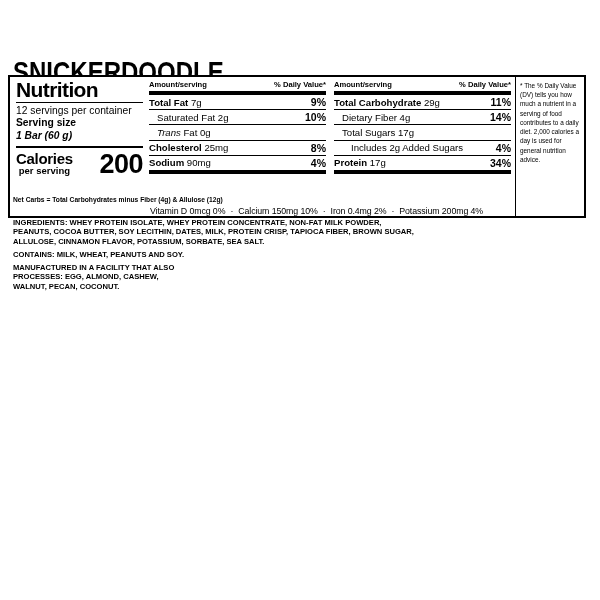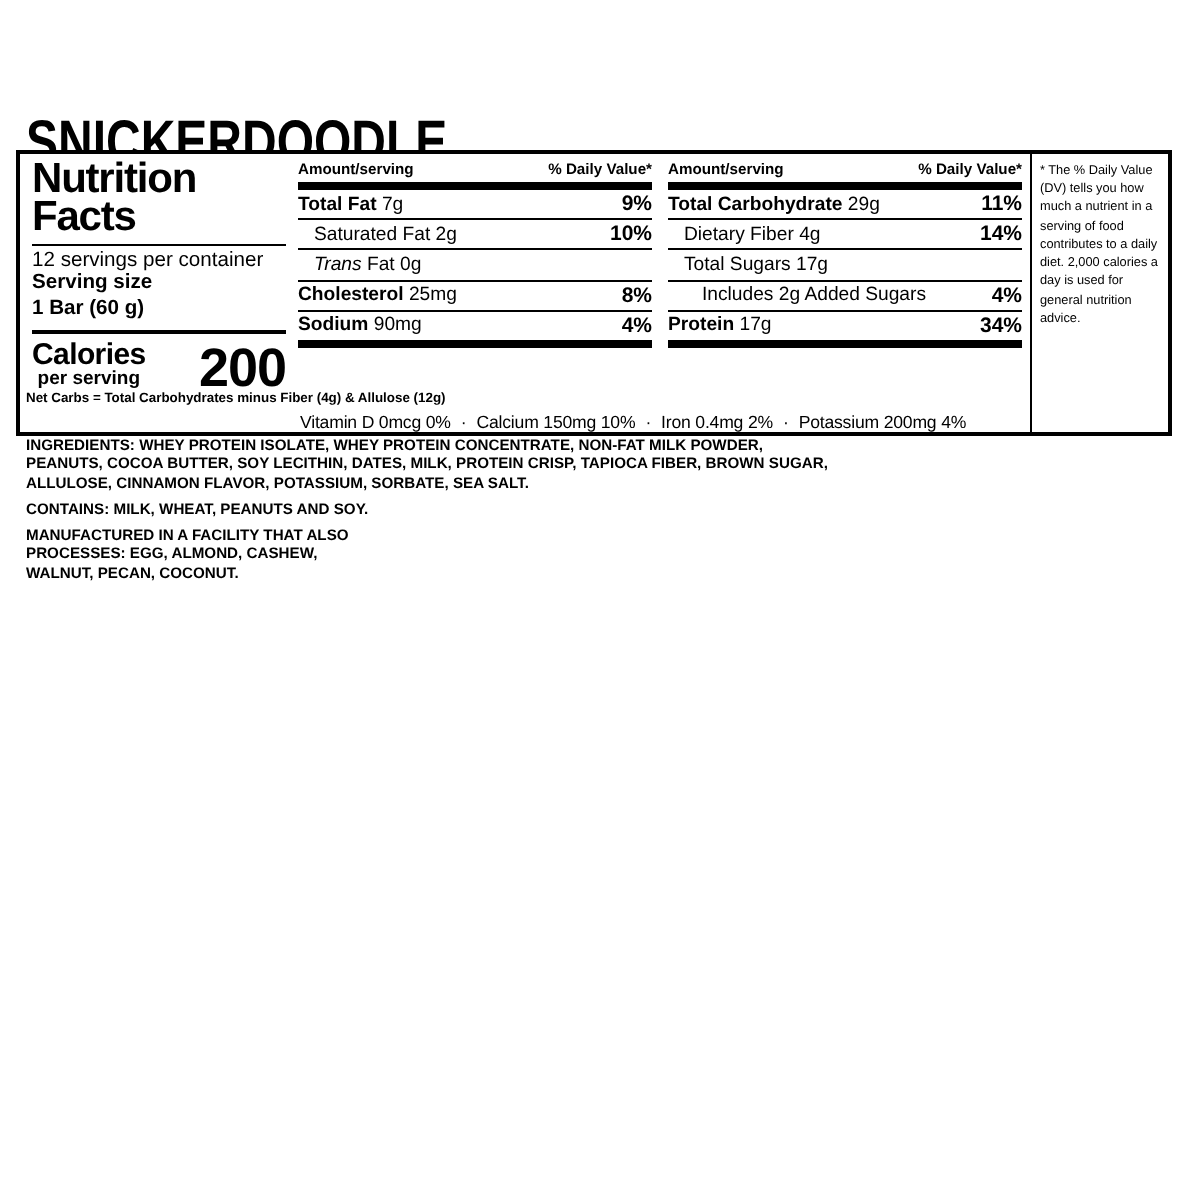--- a/index.html
+++ b/index.html
@@ -12,21 +12,21 @@
   
   .label-box{position:absolute;left:8px;top:75px;width:578px;height:143px;border:2px solid #000000;
     box-sizing:border-box;display:flex;background:#fff;}
 
   
   .left-panel{width:137px;box-sizing:border-box;padding:3px 4px 2px 6px;display:flex;flex-direction:column;}
   .nf-title{font-weight:bold;font-size:21px;line-height:0.92;letter-spacing:-0.6px;}
   .rule-thin{height:0;border-top:1px solid #000;margin:3px 0 2px 0;}
   .servings{font-size:10.3px;line-height:1.15;}
   .ss-label{font-weight:bold;font-size:10.3px;line-height:1.25;}
-  .ss-val{font-weight:bold;font-size:10.3px;line-height:1.25;}
+  .ss-val{font-weight:bold;font-size:10.3px;line-height:1.25;font-style:italic;}
   .rule-med{height:0;border-top:2.5px solid #000;margin:3px 0 2px 0;}
   .cal-row{display:flex;align-items:flex-end;justify-content:space-between;margin-top:1px;}
   .cal-words{display:flex;flex-direction:column;}
   .cal-word{font-weight:bold;font-size:15px;line-height:1.0;letter-spacing:-0.3px;}
   .cal-sub{font-weight:bold;font-size:9.5px;line-height:1.1;text-align:center;}
   .cal-num{font-weight:bold;font-size:27px;line-height:0.85;letter-spacing:-0.5px;}
 
   
   .tables-area{flex:1;display:flex;flex-direction:column;box-sizing:border-box;padding:1px 4px 0 2px;}
   .tables-row{display:flex;gap:8px;}
@@ -57,21 +57,20 @@
 </head>
 <body>
 
 <h1 class="prod-title">SNICKERDOODLE</h1>
 
 <div class="label-box">
 
   <div class="left-panel">
     <div class="nf-title">
       <div>Nutrition</div>
-      <div>Facts</div>
     </div>
     <div class="rule-thin"></div>
     <div class="servings">12 servings per container</div>
     <div class="ss-label">Serving size</div>
     <div class="ss-val">1 Bar (60 g)</div>
     <div class="rule-med"></div>
     <div class="cal-row">
       <div class="cal-words">
         <span class="cal-word">Calories</span>
         <span class="cal-sub">per serving</span>

